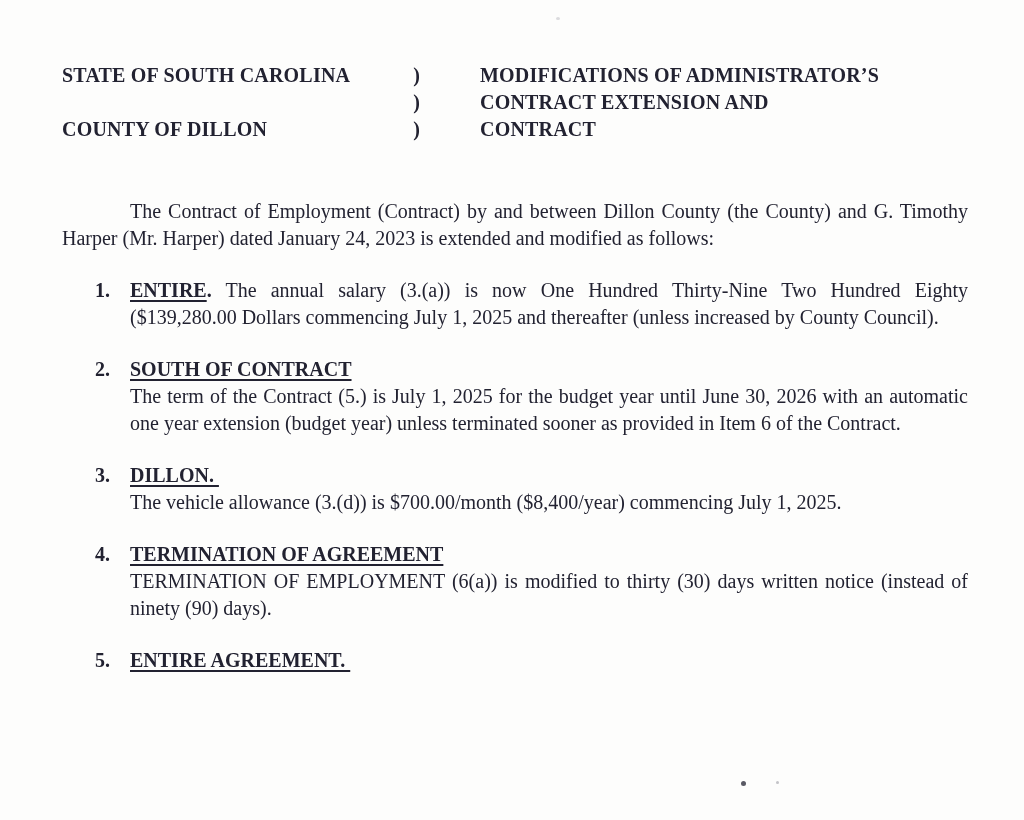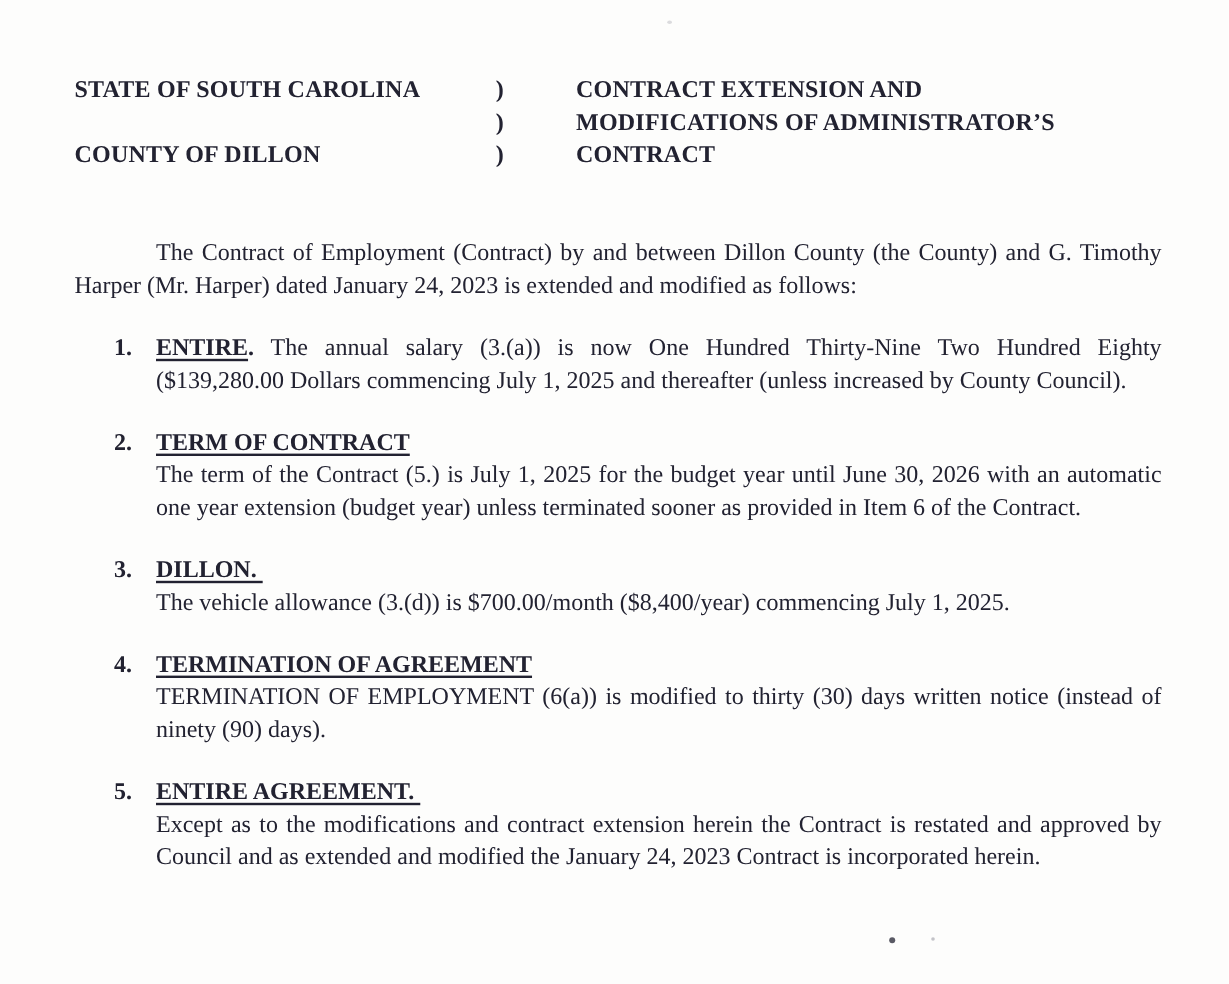--- a/index.html
+++ b/index.html
@@ -77,43 +77,43 @@
       <div class="venue-row">
         <span></span>
         <span>)</span>
       </div>
       <div class="venue-row">
         <span>COUNTY OF DILLON</span>
         <span>)</span>
       </div>
     </div>
     <div class="title-block">
+      <div>MODIFICATIONS OF ADMINISTRATOR’S</div>
       <div>CONTRACT EXTENSION AND</div>
-      <div>MODIFICATIONS OF ADMINISTRATOR’S</div>
       <div>CONTRACT</div>
     </div>
   </header>
 
   <main class="doc-body">
 
     <p class="intro">The Contract of Employment (Contract) by and between Dillon County (the County) and G. Timothy Harper (Mr. Harper) dated January 24, 2023 is extended and modified as follows:</p>
 
     <section>
 
       <div class="item">
         <span class="num">1.</span>
         <div class="content">
           <p class="text"><span class="hd u">ENTIRE</span><span class="hd">.</span> <span>The annual salary (3.(a)) is now One Hundred Thirty-Nine Two Hundred Eighty ($139,280.00 Dollars commencing July 1, 2025 and thereafter (unless increased by County Council).</span></p>
         </div>
       </div>
 
       <div class="item">
         <span class="num">2.</span>
         <div class="content">
-          <div><span class="hd u hd-line">TERM OF CONTRACT</span></div>
+          <div><span class="hd u hd-line">SOUTH OF CONTRACT</span></div>
           <p class="text">The term of the Contract (5.) is July 1, 2025 for the budget year until June 30, 2026 with an automatic one year extension (budget year) unless terminated sooner as provided in Item 6 of the Contract.</p>
         </div>
       </div>
 
       <div class="item">
         <span class="num">3.</span>
         <div class="content">
           <div><span class="hd u hd-line">DILLON. </span></div>
           <p class="text">The vehicle allowance (3.(d)) is $700.00/month ($8,400/year) commencing July 1, 2025.</p>
         </div>
@@ -124,21 +124,20 @@
         <div class="content">
           <div><span class="hd u hd-line">TERMINATION OF AGREEMENT</span></div>
           <p class="text">TERMINATION OF EMPLOYMENT (6(a)) is modified to thirty (30) days written notice (instead of ninety (90) days).</p>
         </div>
       </div>
 
       <div class="item">
         <span class="num">5.</span>
         <div class="content">
           <div><span class="hd u hd-line">ENTIRE AGREEMENT. </span></div>
-          <p class="text">Except as to the modifications  and contract extension herein the Contract is restated and approved by Council and as extended and modified the January 24, 2023 Contract is incorporated herein.</p>
         </div>
       </div>
 
     </section>
   </main>
 
   <div class="speck speck-1"></div>
   <div class="speck speck-2"></div>
   <div class="speck speck-3"></div>
 

